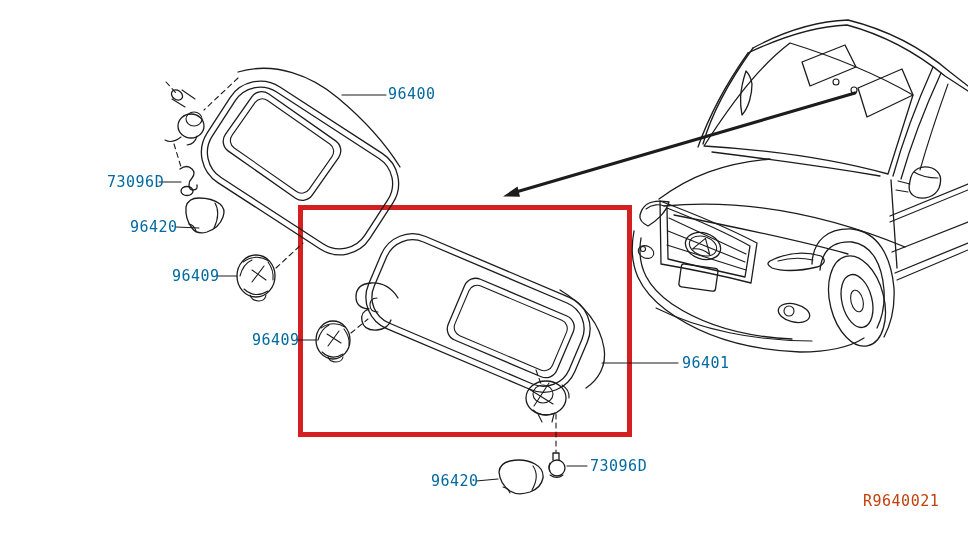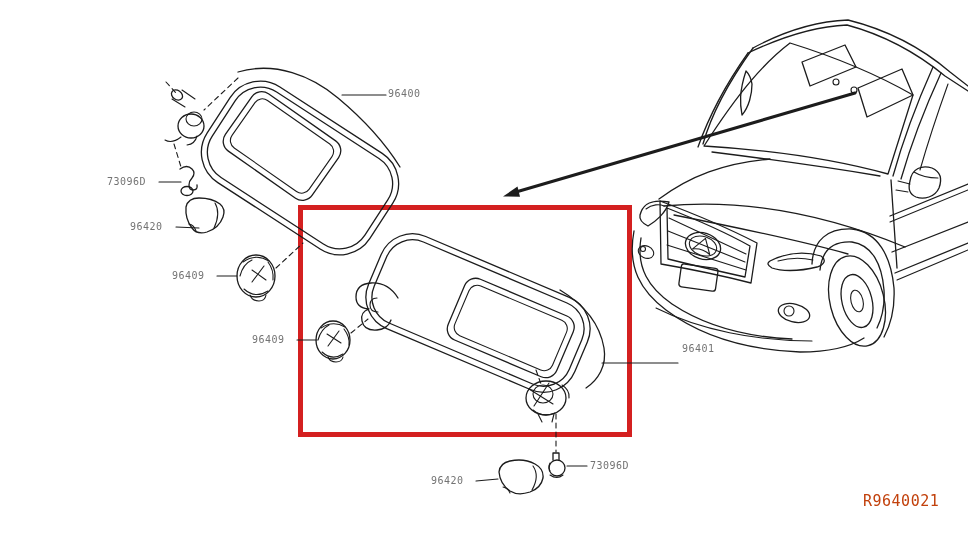--- a/index.html
+++ b/index.html
@@ -1,20 +1,20 @@
 <!DOCTYPE html>
 <html><head>
 <meta charset="utf-8">
 <style>
   html,body{margin:0;padding:0;background:#ffffff;}
   .stage{position:relative;width:968px;height:556px;background:#ffffff;overflow:hidden;
          font-family:"DejaVu Sans Mono","Liberation Mono",monospace;}
   .highlight-box{position:absolute;z-index:1;border:5px solid #d42020;box-sizing:border-box;background:transparent;}
   .lineart{position:absolute;left:0;top:0;z-index:2;}
-  .part-label{position:absolute;z-index:3;font-size:10px;letter-spacing:.5px;color:#737373;white-space:nowrap;line-height:14px;}
+  .part-label{position:absolute;z-index:3;font-size:15px;letter-spacing:.5px;color:#0369a1;white-space:nowrap;line-height:14px;}
   .ref-code{position:absolute;z-index:3;font-size:15px;letter-spacing:.5px;color:#c2410c;white-space:nowrap;}
   svg .ln{fill:none;stroke:#1c1c1c;stroke-width:1.3;stroke-linecap:round;stroke-linejoin:round;}
   svg .thin{stroke-width:1.1;}
   svg .dash{stroke-dasharray:5 4;}
   svg .thick{stroke-width:3;}
   svg .fill{fill:#1c1c1c;stroke:none;}
 </style>
 </head>
 <body>
 
@@ -212,19 +212,19 @@
       <path class="ln thin" d="M476,481 L498,479"></path>
       <path class="ln thin" d="M567,466 L587,466"></path>
     </g>
   </svg>
 
   <div class="part-label" style="left:388px;top:87px;">96400</div>
   <div class="part-label" style="left:107px;top:175px;">73096D</div>
   <div class="part-label" style="left:130px;top:220px;">96420</div>
   <div class="part-label" style="left:172px;top:269px;">96409</div>
   <div class="part-label" style="left:252px;top:333px;">96409</div>
-  <div class="part-label" style="left:682px;top:342px;">96401</div>
+  <div class="part-label" style="left:682px;top:356px;">96401</div>
   <div class="part-label" style="left:431px;top:474px;">96420</div>
   <div class="part-label" style="left:590px;top:459px;">73096D</div>
 
   <div class="ref-code" style="left:863px;top:492px;">R9640021</div>
 
 </div>
 
 </body></html>

